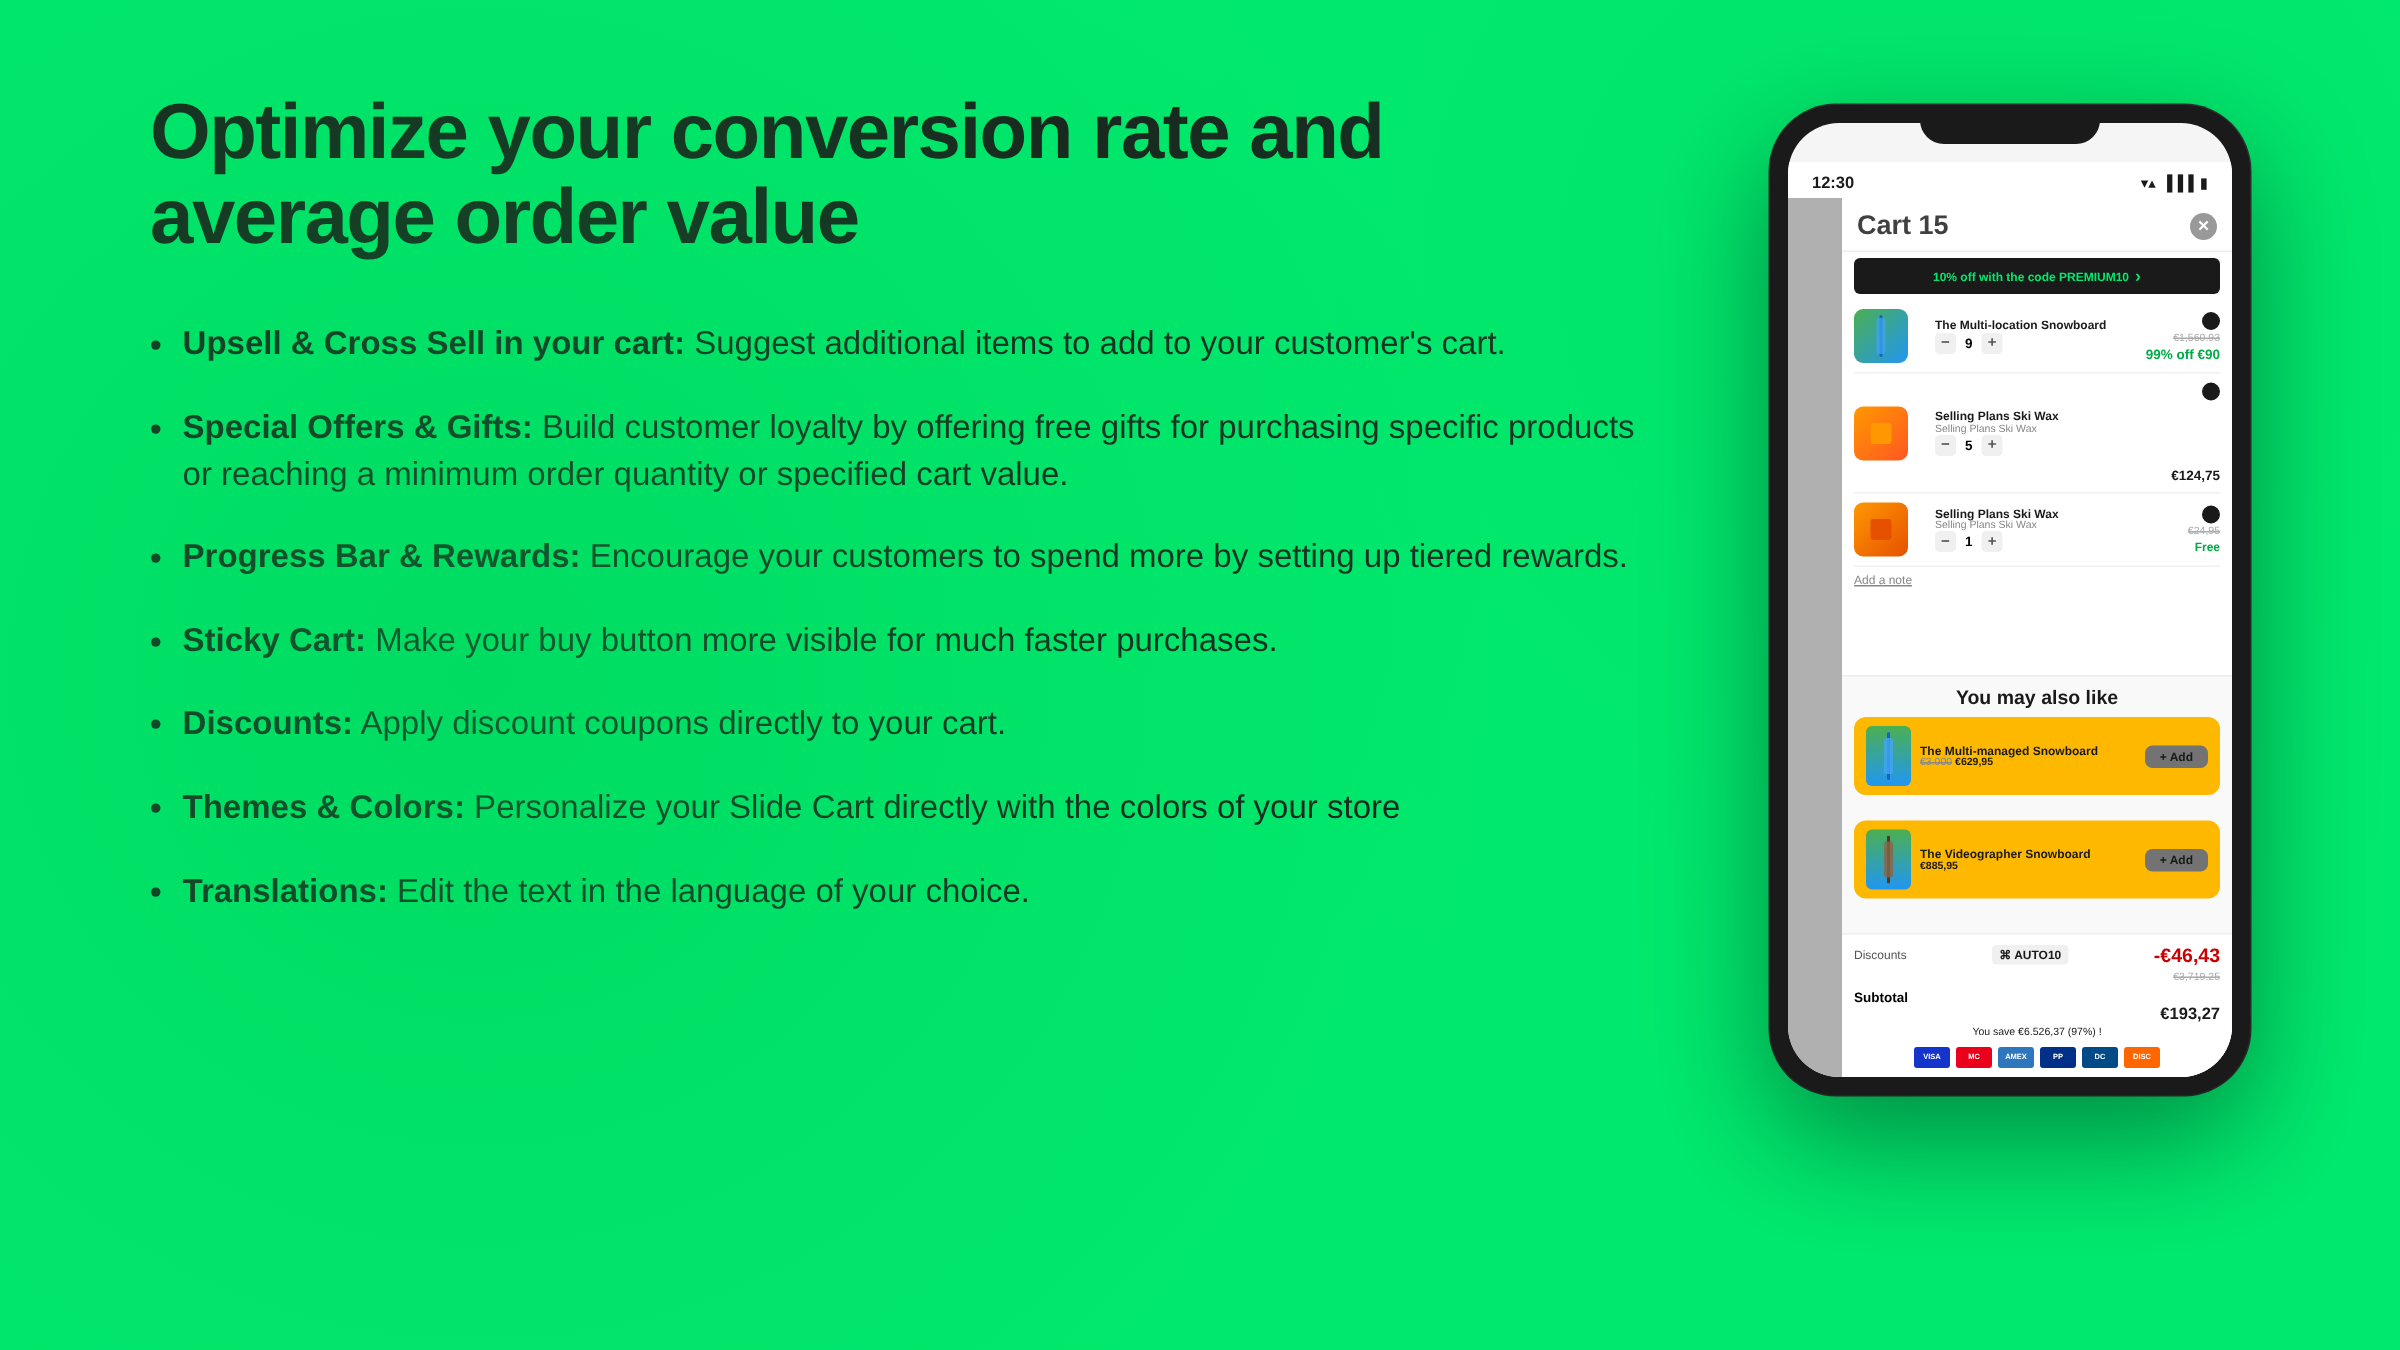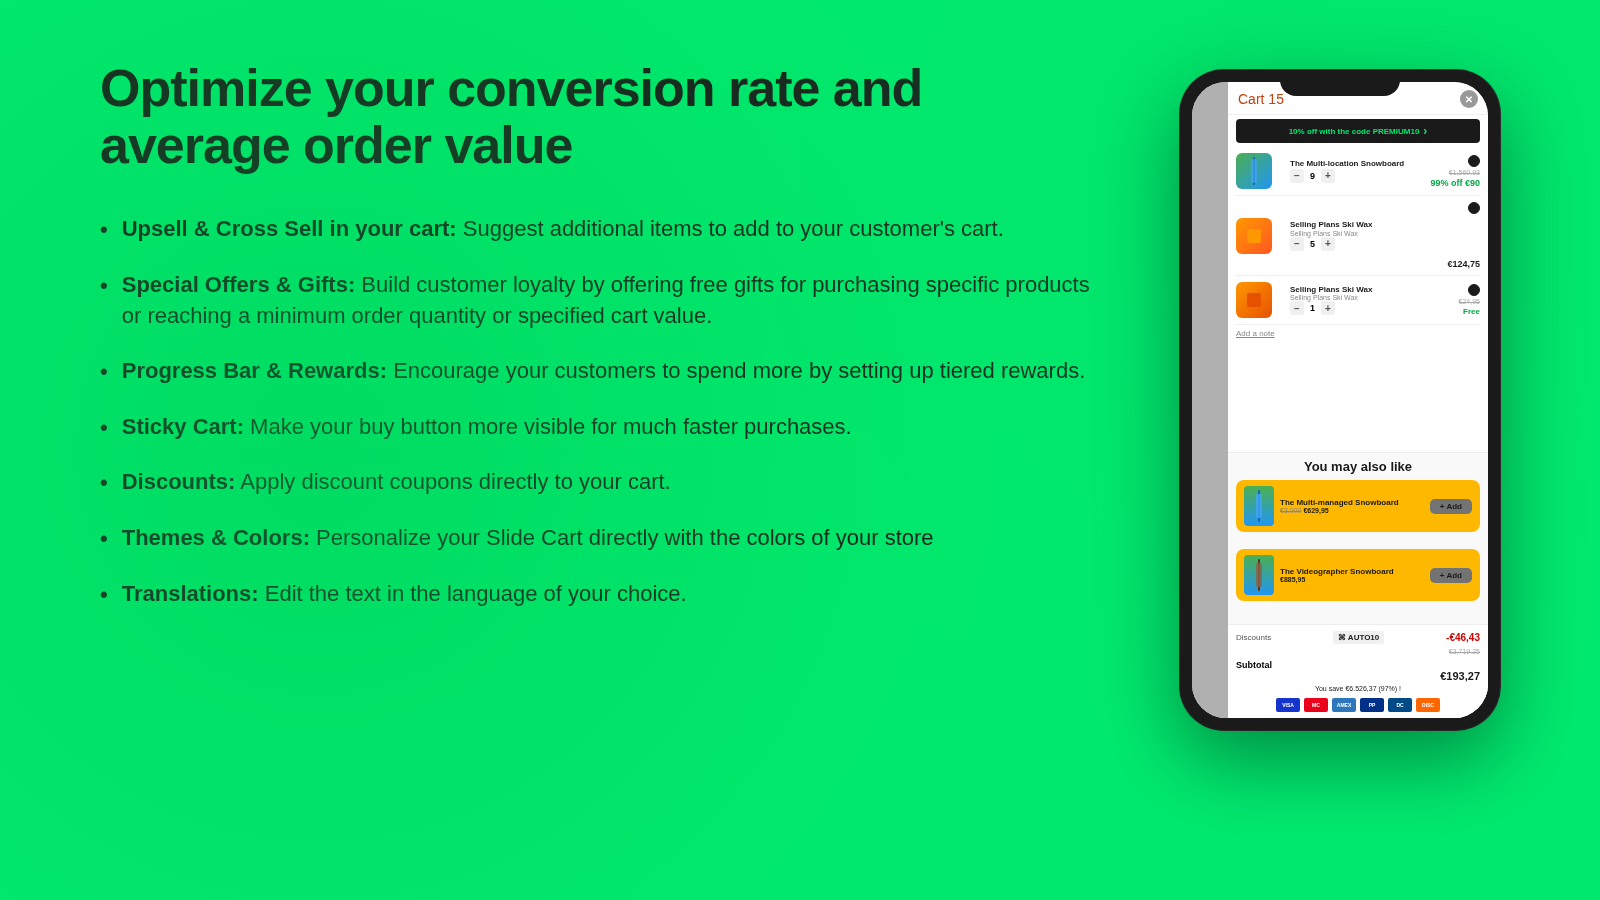--- a/index.html
+++ b/index.html
@@ -177,23 +177,23 @@
 
     .cart-header {
       display: flex;
       align-items: center;
       justify-content: space-between;
       padding: 8px 10px 6px;
       border-bottom: 1px solid #eee;
     }
 
     .cart-title {
-      font-size: 14px;
-      font-weight: 400;
-      color: #c2410c;
+      font-size: 18px;
+      font-weight: 700;
+      color: #404040;
     }
 
     .cart-close {
       width: 18px;
       height: 18px;
       border-radius: 50%;
       background: #999;
       display: flex;
       align-items: center;
       justify-content: center;
@@ -444,21 +444,21 @@
     .discount-code {
       font-size: 8px;
       font-weight: 700;
       color: #1a1a1a;
       background: #f0f0f0;
       padding: 2px 5px;
       border-radius: 3px;
     }
 
     .discount-amount {
-      font-size: 10px;
+      font-size: 13px;
       font-weight: 700;
       color: #cc0000;
     }
 
     .subtotal-row {
       display: flex;
       align-items: center;
       justify-content: space-between;
       margin-bottom: 3px;
     }
@@ -572,20 +572,28 @@
         </li>
       </ul>
   </div>
 
   <div class="right-panel">
     <div class="phone-outer">
       <div class="phone-notch"></div>
       <div class="phone-inner">
         <div class="phone-screen">
 
+          <div class="status-bar">
+            <span class="status-time">12:30</span>
+            <div class="status-icons">
+              <span>▾▴</span>
+              <span>▐▐▐</span>
+              <span>▮</span>
+            </div>
+          </div>
 
           <div class="phone-content-area">
             <div class="gray-sidebar"></div>
             <div class="cart-content">
 
               <div class="cart-header">
                 <span class="cart-title">
                   <span>Cart</span>
                   <span>15</span>
                 </span>

